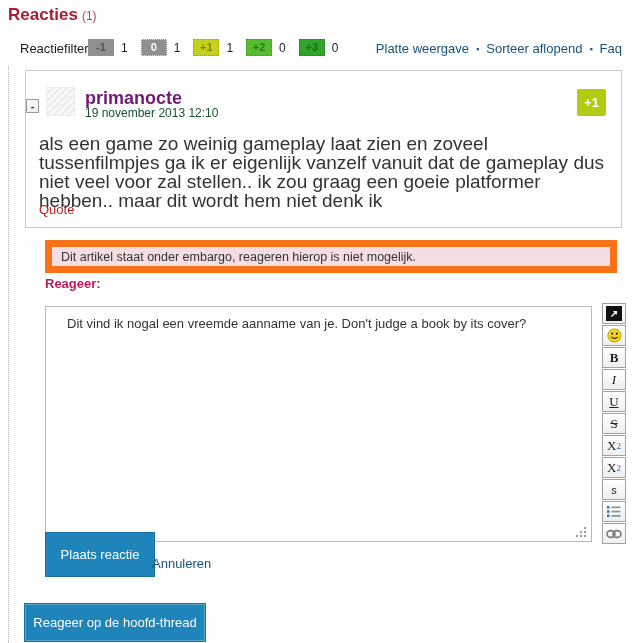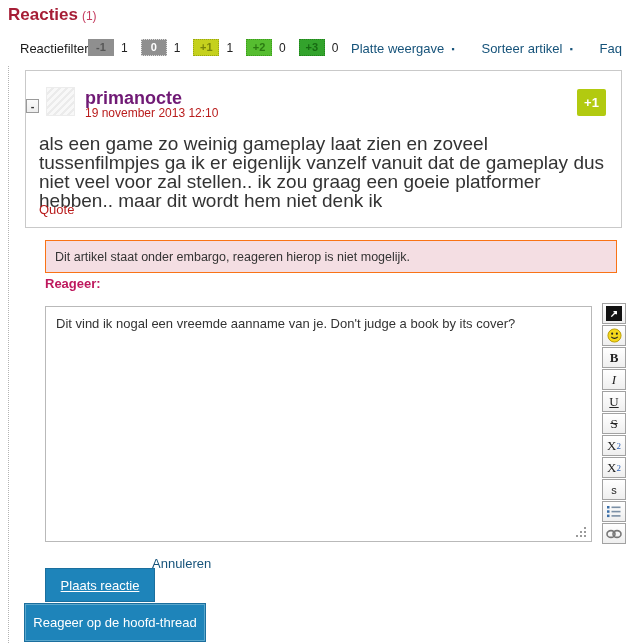--- a/index.html
+++ b/index.html
@@ -18,52 +18,52 @@
   .filter-badges { position:absolute; left:88px; top:39px; display:flex; align-items:center; }
   .fbadge { display:inline-block; min-width:26px; text-align:center; padding:1px 4px 2px;
             font-weight:bold; font-size:11px; border:1px dotted transparent; cursor:pointer; }
   .f-m1 { background:#8f8f8f; color:#565656; border-color:#8f8f8f; }
   .f-0  { background:#8f8f8f; color:#ffffff; border-color:#dcdcdc; }
   .f-p1 { background:#c5d11d; color:#79860a; border-color:#98a513; }
   .f-p2 { background:#56bd30; color:#2b7a12; border-color:#3c9c1e; }
   .f-p3 { background:#33a32c; color:#176b12; border-color:#22821c; }
   .fcount { margin:0 13px 0 7px; color:#222; font-size:12px; }
   .view-links { position:absolute; right:18px; top:41px; font-size:13px; color:#16537a; white-space:nowrap; }
-  .view-links a { color:#16537a; text-decoration:none; cursor:pointer;margin-left:20px; }
+  .view-links a { color:#16537a; text-decoration:none; cursor:pointer; }
   .vsep { font-size:9px; margin:0 7px; color:#16537a; vertical-align:1px; }
 
   
   .thread-line { position:absolute; left:8px; top:66px; height:577px; width:0;
                  border-left:1px dotted #b3b3b3; }
 
   
   .comment-box { position:absolute; left:25px; top:70px; width:597px; height:158px;
                  background:#fff; border:1px solid #c9c9c9; }
   .collapse-btn { position:absolute; left:0px; top:28px; width:13px; height:14px;
                   background:linear-gradient(#fbfbfb,#ededed); border:1px solid #9a9a9a;
                   font-size:11px; font-weight:bold; color:#333; line-height:11px;
                   text-align:center; cursor:pointer; padding:0; }
   .avatar { position:absolute; left:20px; top:16px; width:29px; height:29px;
             border:1px solid #ececec;
             background:repeating-linear-gradient(135deg,#f8f8f8 0 3px,#ebebeb 3px 5px); }
   .author { position:absolute; left:59px; top:17px; font-size:18px; font-weight:bold; color:#701a75; }
-  .cdate  { position:absolute; left:59px; top:35px; font-size:12px; color:#b91c1c; }
+  .cdate  { position:absolute; left:59px; top:35px; font-size:12px; color:#14532d; }
   .score-badge { position:absolute; right:15px; top:18px; width:29px; height:27px;
                  background:#b2ca10; color:#fff; font-size:13px; font-weight:bold;
                  display:flex; align-items:center; justify-content:center; border-radius:2px; cursor:pointer; }
   .cbody { position:absolute; left:13px; top:63px; width:566px; font-size:19px; line-height:19px; color:#333; }
   .quote-link { position:absolute; left:13px; top:131px; font-size:13px; color:#b91c1c; text-decoration:none; cursor:pointer; }
 
   
   .embargo { position:absolute; left:45px; top:240px; width:572px; height:33px;
-             background:#f4dee3; border:1px solid #f97316; display:flex; align-items:center;
+             background:#f4dee3; border:7px solid #f97316; display:flex; align-items:center;
              padding-left:9px; font-size:12.5px; color:#333; }
   .reply-label { position:absolute; left:45px; top:276px; font-size:13px; font-weight:bold; color:#be185d; }
   .reply-textarea { position:absolute; left:45px; top:306px; width:547px; height:236px;
-                    border:1px solid #b9b9b9; padding:8px 10px; font-family:"Liberation Sans",sans-serif;
+                    border:1px solid #b9b9b9; padding:8px 21px; font-family:"Liberation Sans",sans-serif;
                     font-size:13px; color:#333; resize:none; outline:none; background:#fff; line-height:17px; }
   .resize-handle { position:absolute; left:576px; top:527px; cursor:nwse-resize; }
 
   
   .editor-toolbar { position:absolute; left:602px; top:303px; width:24px; }
   .tb-btn { width:24px; height:21px; margin-bottom:1px; background:linear-gradient(#ffffff,#efefef);
             border:1px solid #a2a2a2; display:flex; align-items:center; justify-content:center;
             padding:0; cursor:pointer; font-family:"Liberation Serif",serif; font-size:13px; color:#222; }
   .tb-popout-inner { width:16px; height:15px; background:#111; color:#fff; font-size:10px;
                      display:flex; align-items:center; justify-content:center;
@@ -72,21 +72,21 @@
   .tb-i { font-style:italic; }
   .tb-u { text-decoration:underline; }
   .tb-s { text-decoration:line-through; }
   .tb-sub sub, .tb-sup sup { color:#2b5fb4; font-size:9px; }
   .tb-small { font-family:"Liberation Sans",sans-serif; font-size:11px; }
 
   
   .btn-blue { background:#1e84ba; border:1px solid #1b6f9e; color:#fff; font-size:13px;
               font-family:"Liberation Sans",sans-serif; cursor:pointer;
               display:flex; align-items:center; justify-content:center; }
-  .submit-btn { position:absolute; left:45px; top:568px; width:110px; height:34px;text-decoration:underline; }
+  .submit-btn { position:absolute; left:45px; top:532px; width:110px; height:45px; }
   .cancel-link { position:absolute; left:152px; top:556px; font-size:13px; color:#16537a;
                  text-decoration:none; cursor:pointer; }
   .main-reply-btn { position:absolute; left:25px; top:604px; width:180px; height:37px;
                     border:1px solid #5aa7cc; outline:1px solid #1b6f9e; }
 </style>
 </head>
 <body>
 
 <h1 class="page-title">
   <span>Reacties</span><span class="count">(1)</span>
@@ -101,21 +101,21 @@
   <span class="fcount">1</span>
   <span class="fbadge f-p1">+1</span>
   <span class="fcount">1</span>
   <span class="fbadge f-p2">+2</span>
   <span class="fcount">0</span>
   <span class="fbadge f-p3">+3</span>
   <span class="fcount">0</span>
 </div>
 
 <div class="view-links">
-  <a>Platte weergave</a><span class="vsep">▪</span><a>Sorteer artikel</a><span class="vsep">▪</span><a>Faq</a>
+  <a>Platte weergave</a><span class="vsep">▪</span><a>Sorteer aflopend</a><span class="vsep">▪</span><a>Faq</a>
 </div>
 
 <div class="thread-line"></div>
 
 <div class="comment-box">
   <button class="collapse-btn">-</button>
   <div class="avatar"></div>
   <div class="author">primanocte</div>
   <div class="cdate">19 november 2013 12:10</div>
   <div class="score-badge">+1</div>

